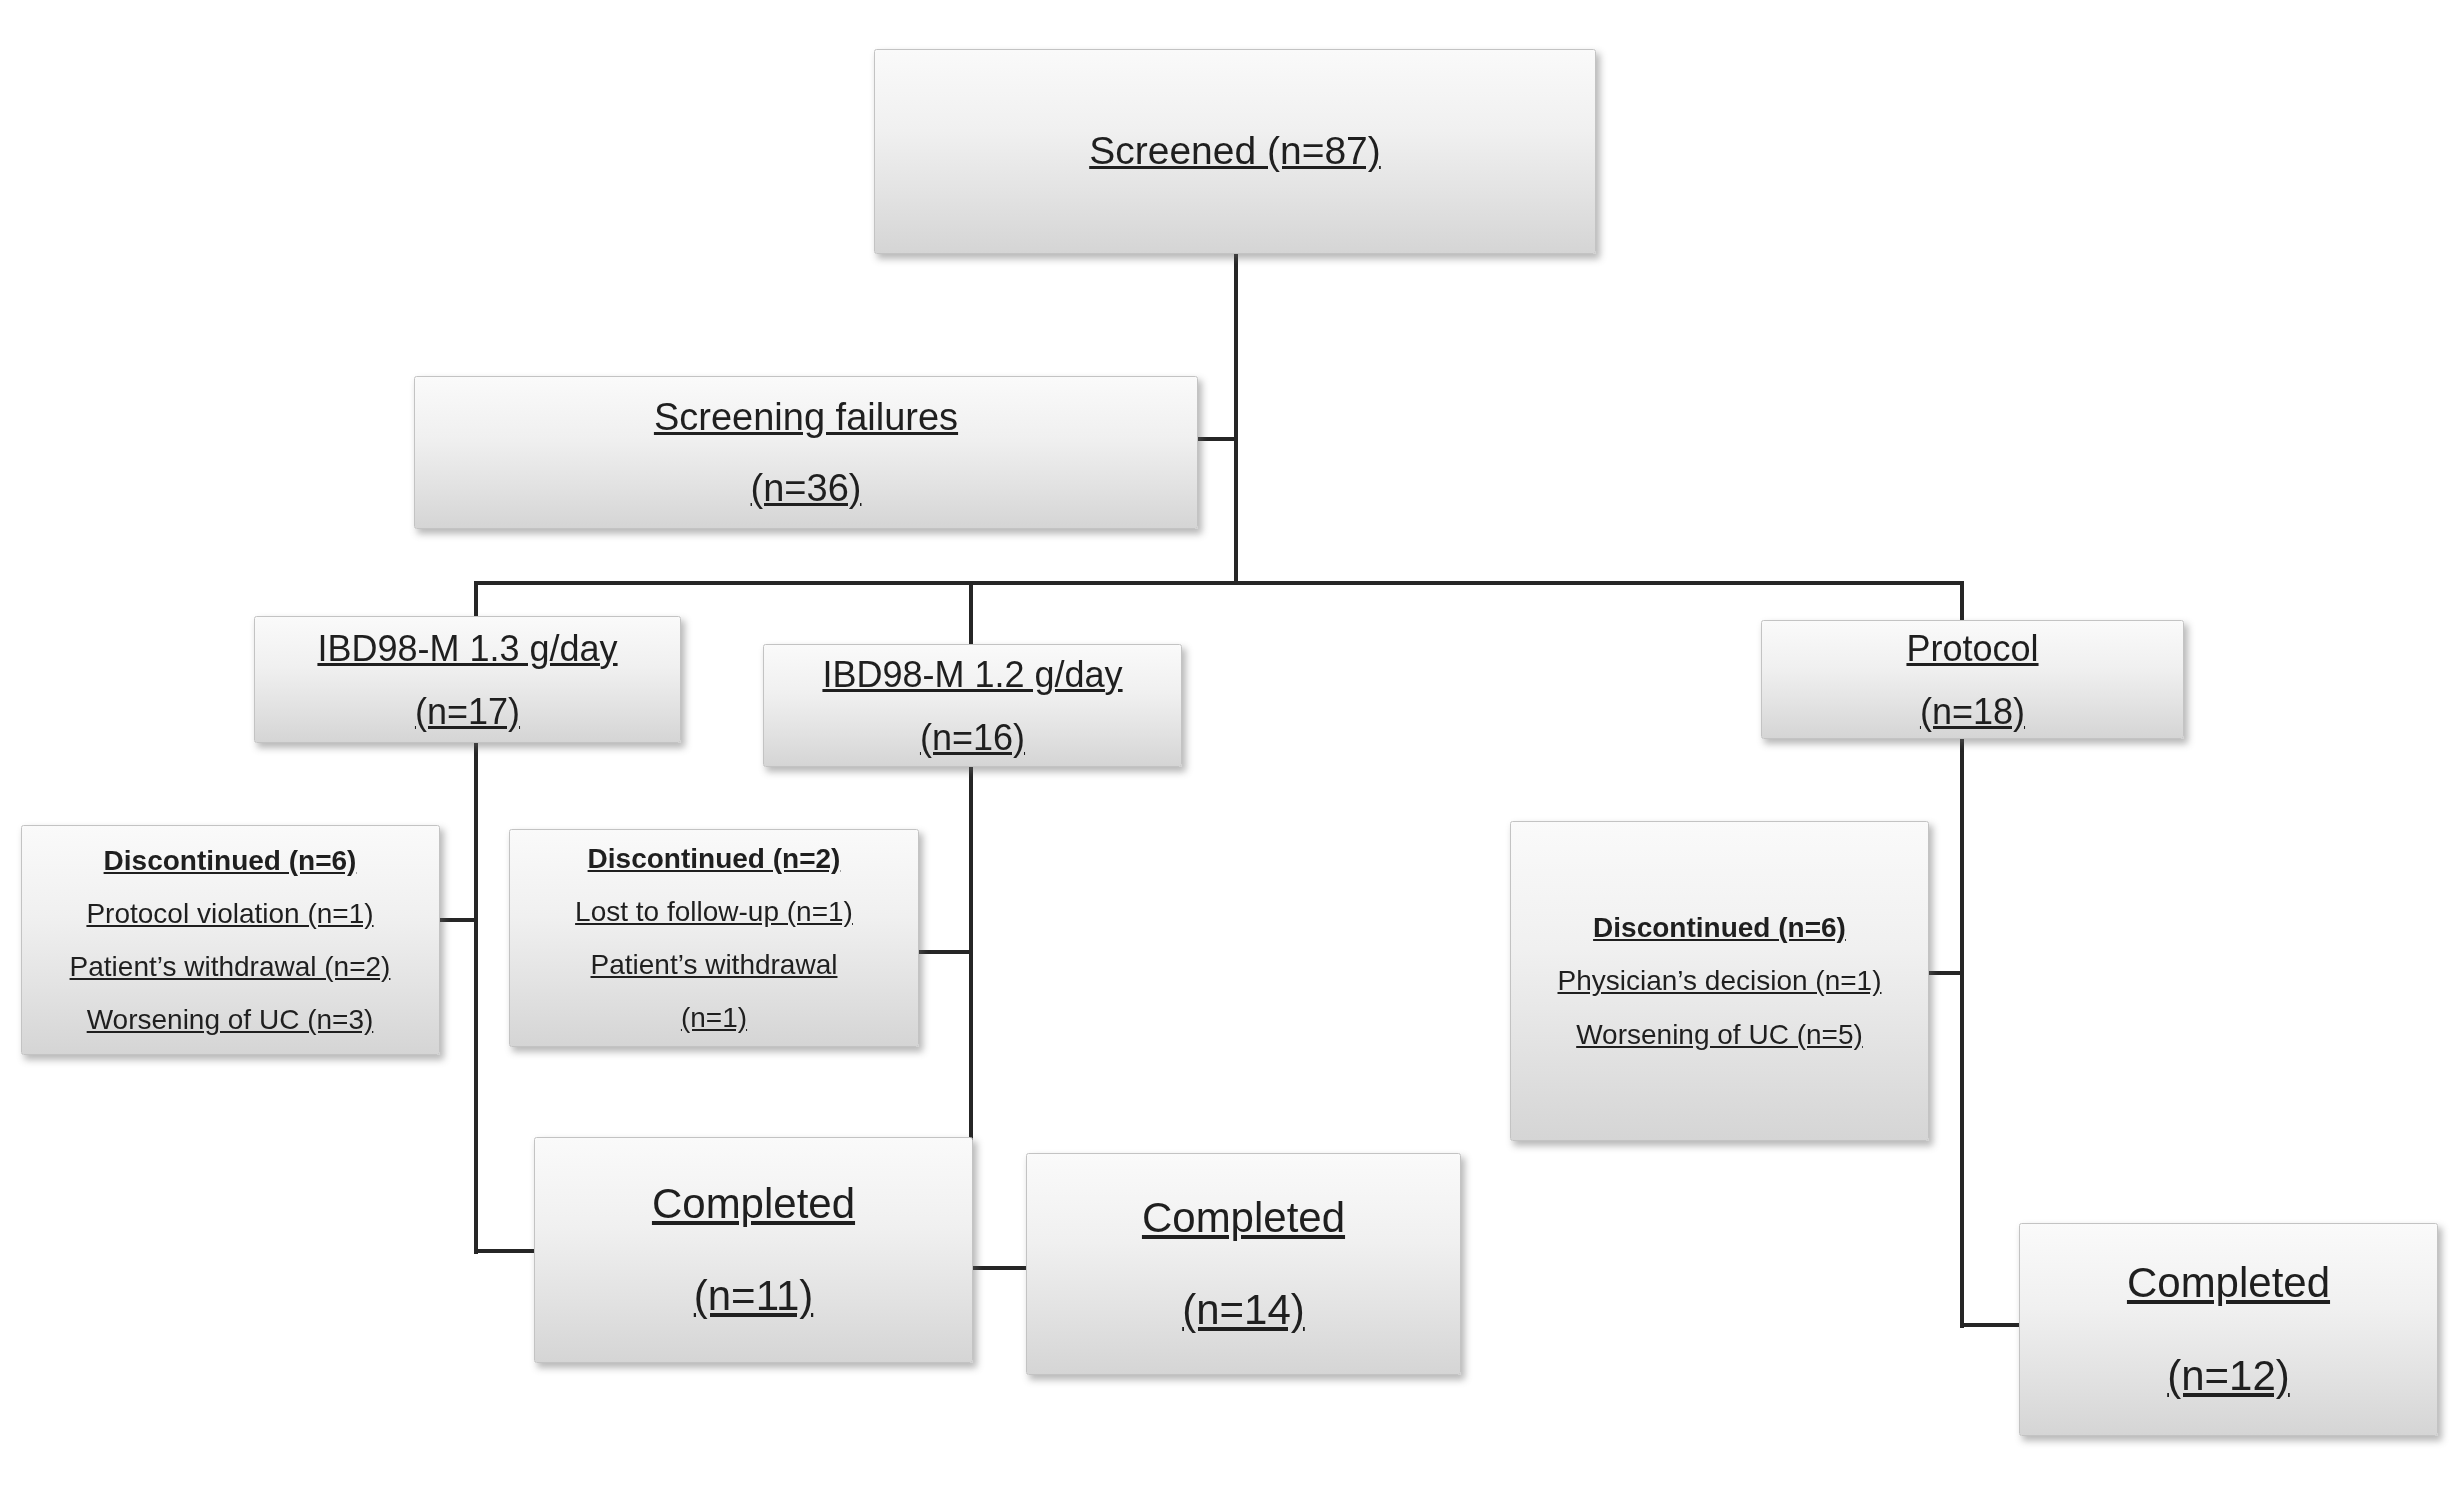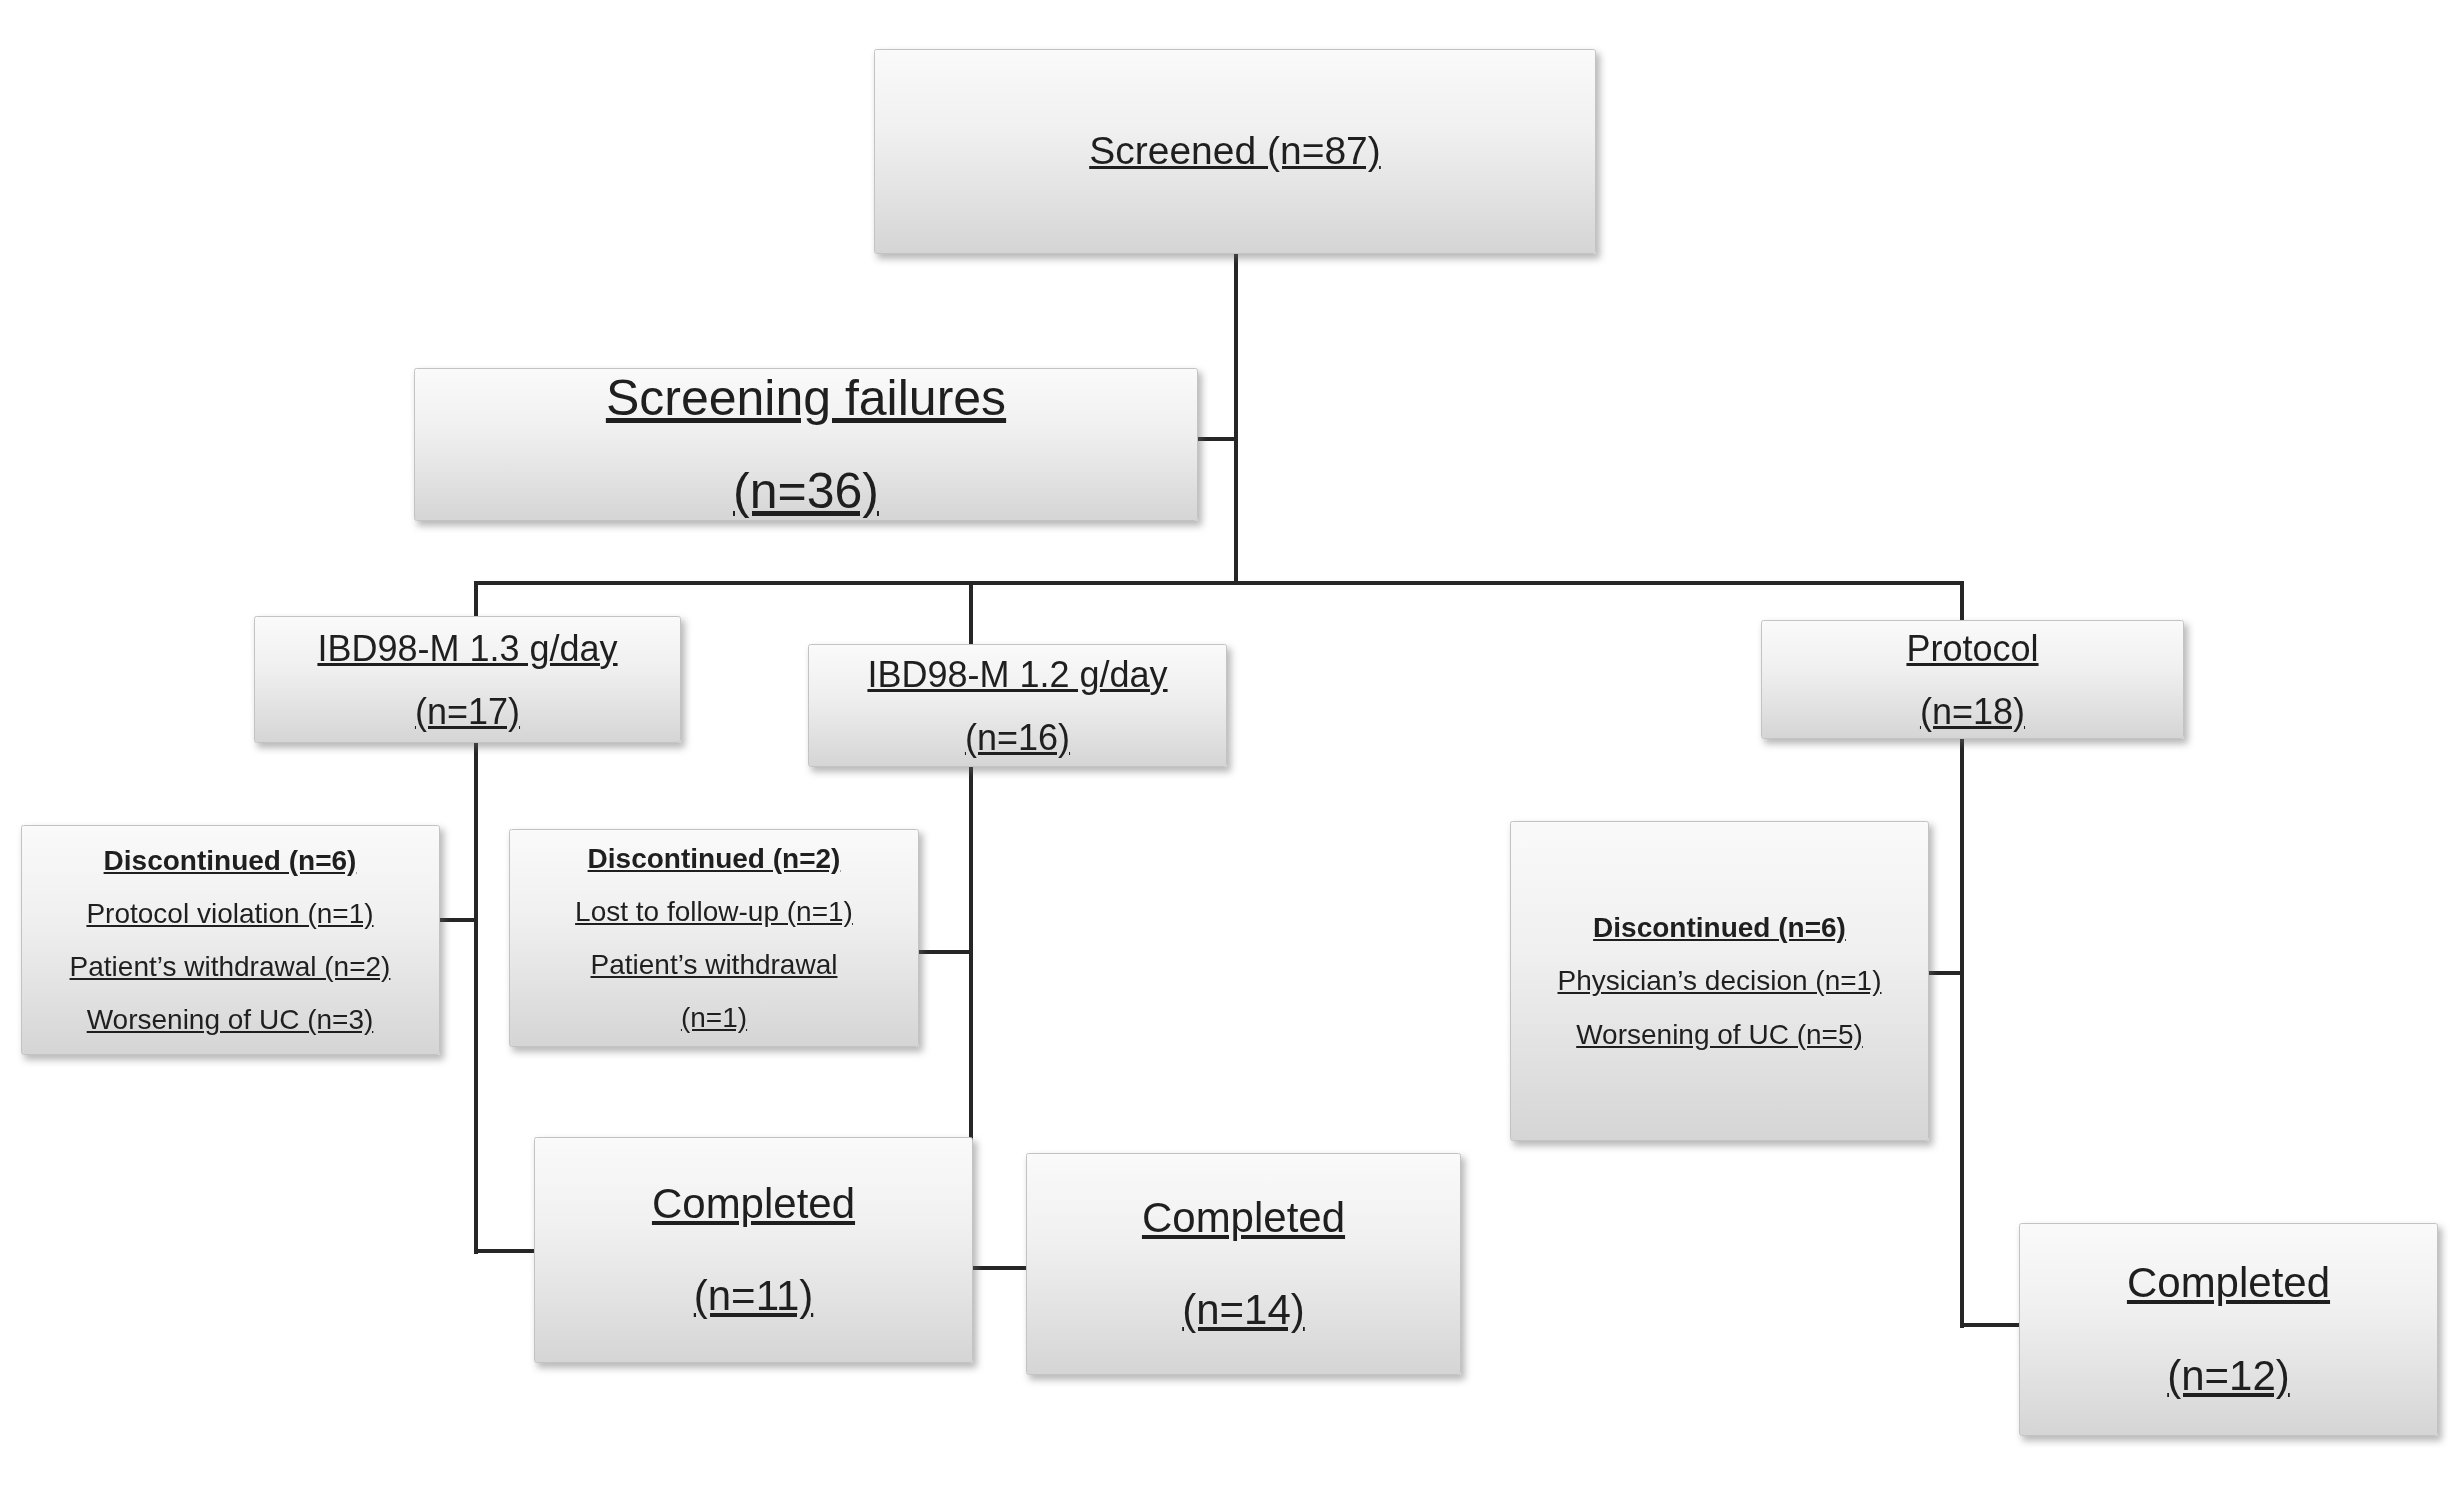--- a/index.html
+++ b/index.html
@@ -21,30 +21,30 @@
     align-items:center;
     text-align:center;
     background:linear-gradient(180deg,#fafafa 0%,#f0f0f0 40%,#e3e3e3 70%,#d5d5d5 100%);
     border:0.8px solid #c3c3c3;
     border-radius:2.5px;
     box-shadow:3.3px 4.9px 7.4px rgba(100,100,100,0.45);
     text-decoration:underline;
   }
   .node .line{white-space:nowrap;}
   .big   {font-size:39px; line-height:1.1;}
-  .two   {font-size:50px; line-height:1.85;}
+  .two   {font-size:38px; line-height:1.85;margin-top:8px;}
   .arm   {font-size:36px; line-height:1.75;}
   .comp  {font-size:42px; line-height:2.2;}
   .disc  {font-size:28px; line-height:1.9;}
   .disc .hdr{font-weight:bold;}
 
   #n-screened  {left:874px; top:49px;   width:722px; height:205px;}
   #n-screenfail{left:414px;  top:368px;  width:784px; height:153px;}
   #n-arm1      {left:254px;  top:616px;  width:427px; height:127px;}
-  #n-arm2      {left:763px;  top:644px;  width:419px; height:123px;margin-left:45px;}
+  #n-arm2      {left:763px;  top:644px;  width:419px; height:123px;}
   #n-placebo   {left:1761px; top:620px;  width:423px; height:119px;}
   #n-disc1     {left:20.5px;   top:825px; width:419px; height:230px;}
   #n-disc2     {left:509px;  top:829px; width:410px; height:218px;}
   #n-disc3     {left:1510px; top:821px; width:419px; height:320px;}
   #n-comp1     {left:534px;  top:1137px; width:439px; height:226px;}
   #n-comp2     {left:1026px; top:1153px; width:435px; height:222px;}
   #n-comp3     {left:2019px; top:1223px; width:419px; height:213px;}
 
   .vline,.hline{position:absolute;background:#262626;}
   .vline{width:4.1px;}

